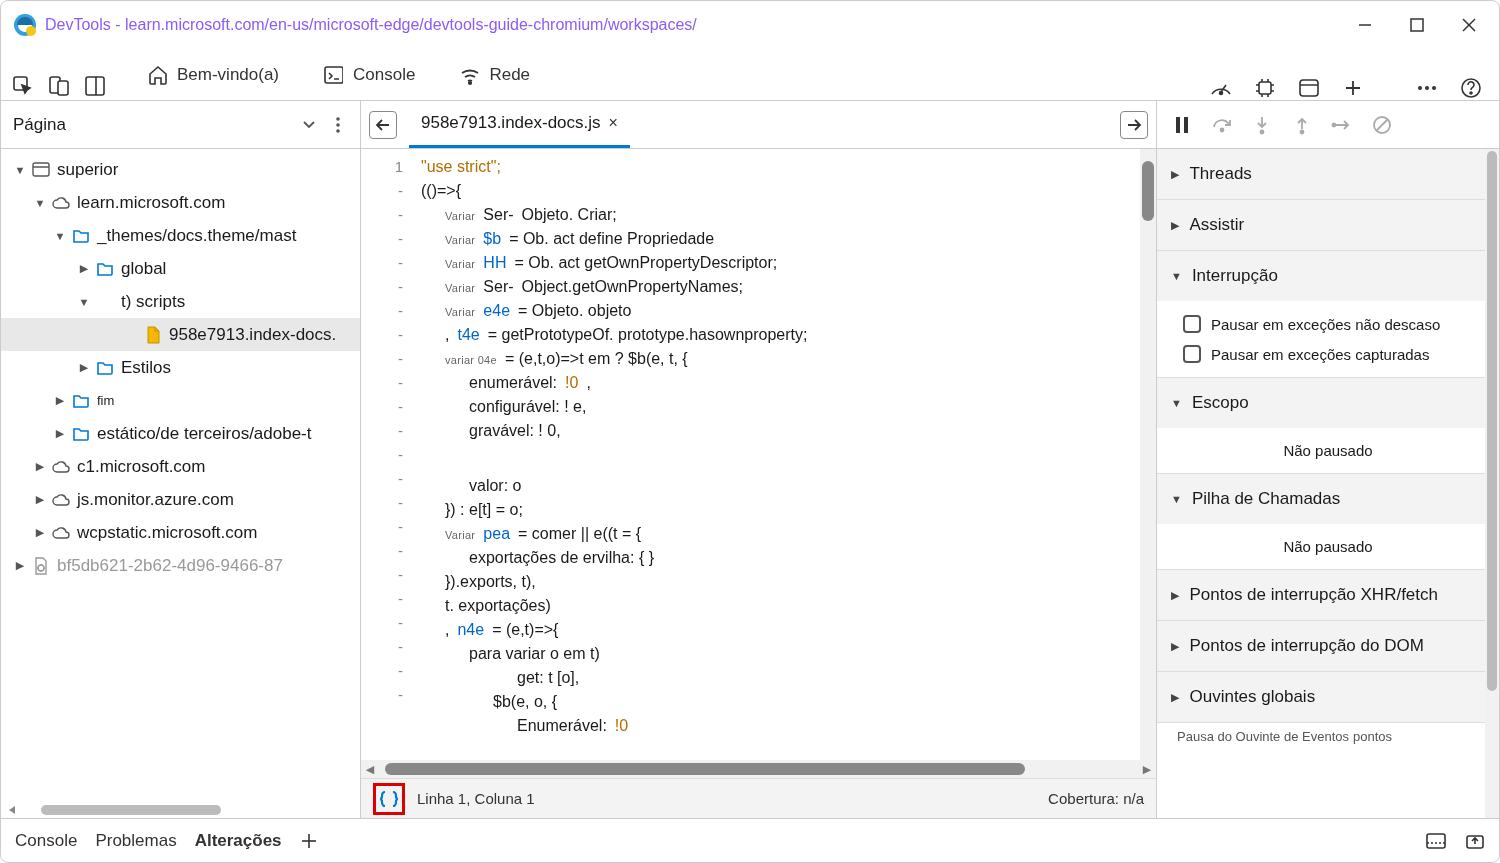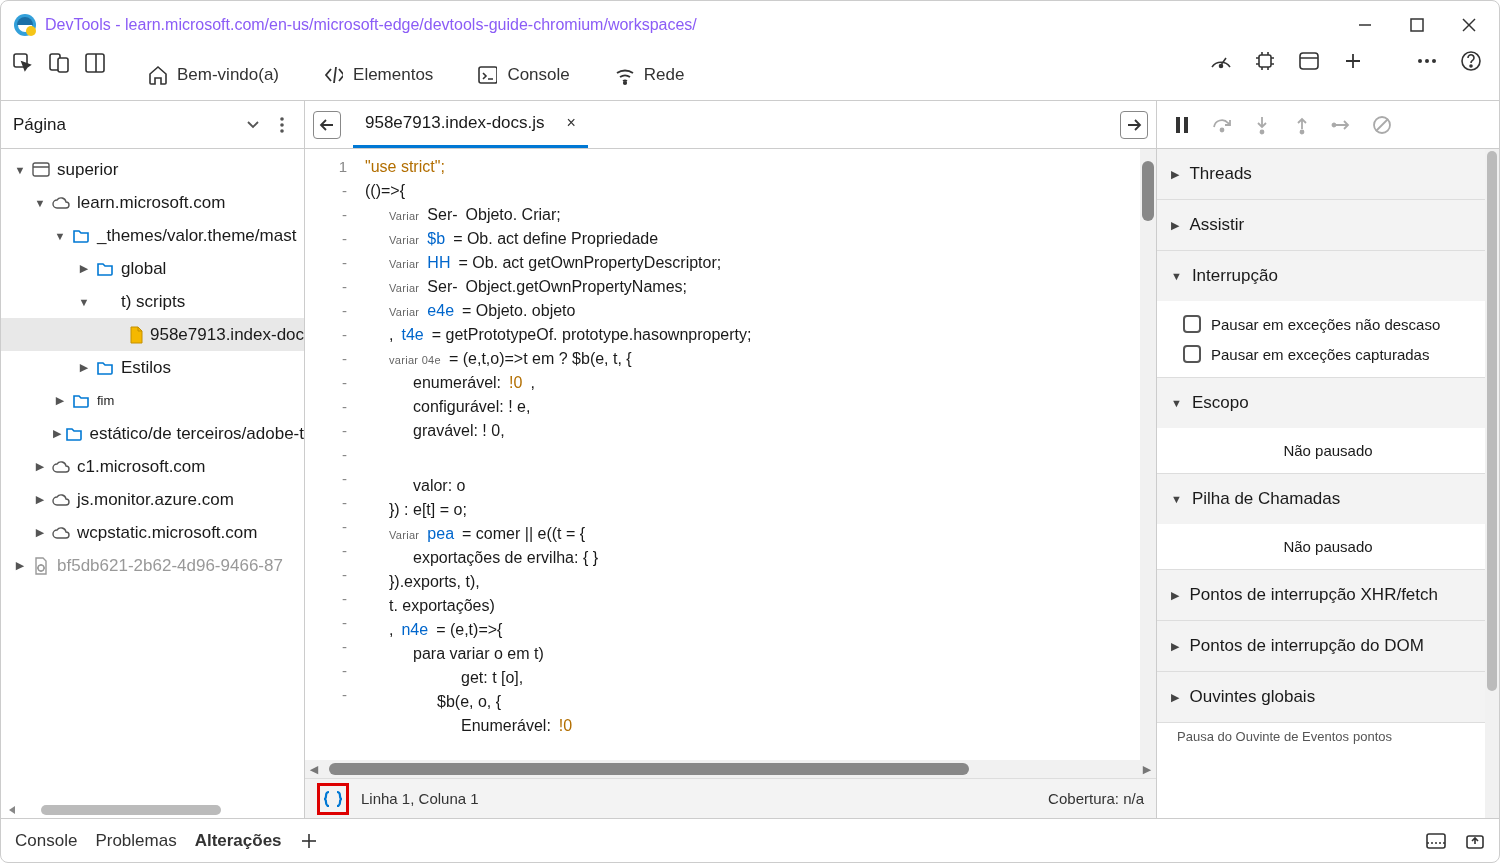--- a/index.html
+++ b/index.html
@@ -7,35 +7,35 @@
 .window { width: 1500px; height: 863px; display: flex; flex-direction: column; border: 1px solid #ccc; border-radius: 8px; overflow: hidden; }
 
 
 .titlebar { height: 48px; display: flex; align-items: center; padding: 0 12px; }
 .titlebar .logo { width: 24px; height: 24px; margin-right: 8px; }
 .titlebar .title { font-size: 16px; color: #8b5cf6; flex: 1; }
 .titlebar .win-controls { display: flex; gap: 32px; align-items: center; padding-right: 8px; }
 .win-btn { width: 20px; height: 20px; display: flex; align-items: center; justify-content: center; }
 
 
-.maintabs { height: 52px; display: flex; align-items: flex-start; border-bottom: 1px solid #ccc; padding: 0 8px; gap: 8px; }
+.maintabs { height: 52px; display: flex; align-items: flex-end; border-bottom: 1px solid #ccc; padding: 0 8px; gap: 8px; }
 .maintabs .left-icons { display: flex; gap: 8px; padding-right: 12px; }
 .maintabs .left-icons .ic { width: 28px; height: 28px; display: flex; align-items: center; justify-content: center; }
 .tab-group { display: flex; align-items: center; gap: 8px; height: 100%; }
 .tabitem { display: flex; align-items: center; gap: 10px; padding: 0 18px; height: 100%; cursor: pointer; font-size: 17px; color: #333; }
 .tabitem.active { border-bottom: 3px solid #0078d4; }
 .tabitem .icon { width: 20px; height: 20px; display: flex; align-items: center; justify-content: center; }
 .maintabs .right-group { margin-left: auto; display: flex; gap: 20px; align-items: center; padding-right: 8px; }
 .right-group .ric { width: 24px; height: 24px; display: flex; align-items: center; justify-content: center; }
 
 
 .content { flex: 1; display: flex; min-height: 0; }
 
 
-.filetree { width: 304px; border-right: 1px solid #ccc; display: flex; flex-direction: column; min-height: 0; }
+.filetree { width: 360px; border-right: 1px solid #ccc; display: flex; flex-direction: column; min-height: 0; }
 .filetree-header { height: 48px; display: flex; align-items: center; padding: 0 12px; border-bottom: 1px solid #ccc; }
 .filetree-header .lbl { font-size: 17px; }
 .filetree-header .chev { margin-left: auto; margin-right: 12px; }
 .filetree-header .more { width: 20px; display: flex; align-items: center; justify-content: center; }
 .tree-body { flex: 1; overflow: hidden; padding-top: 4px; }
 .tree-row { display: flex; align-items: center; height: 33px; font-size: 17px; white-space: nowrap; width: 100%; }
 .tree-row .tri { width: 14px; display: inline-flex; justify-content: center; margin-right: 4px; font-size: 11px; color: #555; }
 .tree-row .fic { width: 20px; height: 20px; margin-right: 6px; display: inline-flex; align-items: center; justify-content: center; }
 .tree-row.sel { background: #e8e8e8; }
 .tree-row.service { color: #999; }
@@ -45,21 +45,21 @@
 .indent-3 { padding-left: 76px; }
 .indent-5 { padding-left: 124px; }
 .filetree-scroll { height: 16px; display: flex; align-items: center; padding: 0 6px; }
 .filetree-scroll .bar { height: 10px; background: #bbb; border-radius: 5px; width: 180px; margin-left: 24px; }
 
 
 .editor { flex: 1; display: flex; flex-direction: column; min-width: 0; border-right: 1px solid #ccc; }
 .editor-tabs { height: 48px; display: flex; align-items: center; border-bottom: 1px solid #ccc; padding: 0 8px; }
 .editor-tabs .navleft, .editor-tabs .navright { width: 28px; height: 28px; display: flex; align-items: center; justify-content: center; border: 1px solid #888; border-radius: 4px; }
 .editor-tabs .navright { margin-left: auto; }
-.filetab { display: flex; align-items: center; gap: 22px; padding: 0 12px; height: 100%; border-bottom: 3px solid #0078d4; font-size: 17px; margin-left: 12px; }
+.filetab { display: flex; align-items: center; gap: 8px; padding: 0 12px; height: 100%; border-bottom: 3px solid #0078d4; font-size: 17px; margin-left: 12px; }
 .filetab .close { font-size: 16px; color: #333; }
 .editor-body { flex: 1; display: flex; overflow: hidden; position: relative; }
 .gutter { width: 60px; text-align: right; padding-right: 18px; padding-top: 6px; color: #888; font-size: 15px; line-height: 24px; font-family: Consolas, monospace; }
 .gutter .gline { height: 24px; }
 .code { flex: 1; padding-top: 6px; font-family: Consolas, monospace; font-size: 16px; line-height: 24px; overflow: hidden; white-space: nowrap; }
 .code .cline { height: 24px; display: flex; align-items: baseline; gap: 8px; }
 .code .small { font-size: 11px; color: #666; letter-spacing: 0.3px; }
 .code .kw { color: #0066cc; }
 .code .lit { color: #b26e00; }
 .edscroll-v { position: absolute; right: 0; top: 0; width: 16px; height: 100%; background: #f1f1f1; }
@@ -156,28 +156,20 @@
       <div class="tabitem">
         <span class="icon">
             <svg width="22" height="22" fill="none" stroke="#333" stroke-width="1.6">
               <path d="M3 10l8-7 8 7v9a1 1 0 01-1 1h-4v-6h-6v6H4a1 1 0 01-1-1z"></path>
             </svg>
           </span>
         <span>Bem-vindo(a)</span>
       </div>
       <div class="tabitem">
         <span class="icon">
-            <svg width="24" height="22" fill="none" stroke="#333" stroke-width="1.8">
-              <path d="M8 5l-5 6 5 6M16 5l5 6-5 6M13 3l-2 16"></path>
-            </svg>
-          </span>
-        <span>Elementos</span>
-      </div>
-      <div class="tabitem">
-        <span class="icon">
             <svg width="22" height="22" fill="none" stroke="#333" stroke-width="1.6">
               <rect x="2" y="3" width="18" height="16" rx="2"></rect>
               <path d="M6 9l3 3-3 3M11 15h5"></path>
             </svg>
           </span>
         <span>Console</span>
       </div>
       <div class="tabitem">
         <span class="icon">
             <svg width="22" height="22" fill="none" stroke="#333" stroke-width="1.8">
@@ -268,21 +260,21 @@
             </span>
             <span>learn.microsoft.com</span>
           </div>
           <div class="tree-row indent-2">
             <span class="tri">▼</span>
             <span class="fic">
               <svg width="18" height="15" fill="none" stroke="#0078d4" stroke-width="1.6">
                 <path d="M2 3h5l2 2h7v8a1 1 0 01-1 1H2z"></path>
               </svg>
             </span>
-            <span>_themes/valor.theme/mast</span>
+            <span>_themes/docs.theme/mast</span>
           </div>
           <div class="tree-row indent-3">
             <span class="tri">▶</span>
             <span class="fic">
               <svg width="18" height="15" fill="none" stroke="#0078d4" stroke-width="1.6">
                 <path d="M2 3h5l2 2h7v8a1 1 0 01-1 1H2z"></path>
               </svg>
             </span>
             <span>global</span>
           </div>

